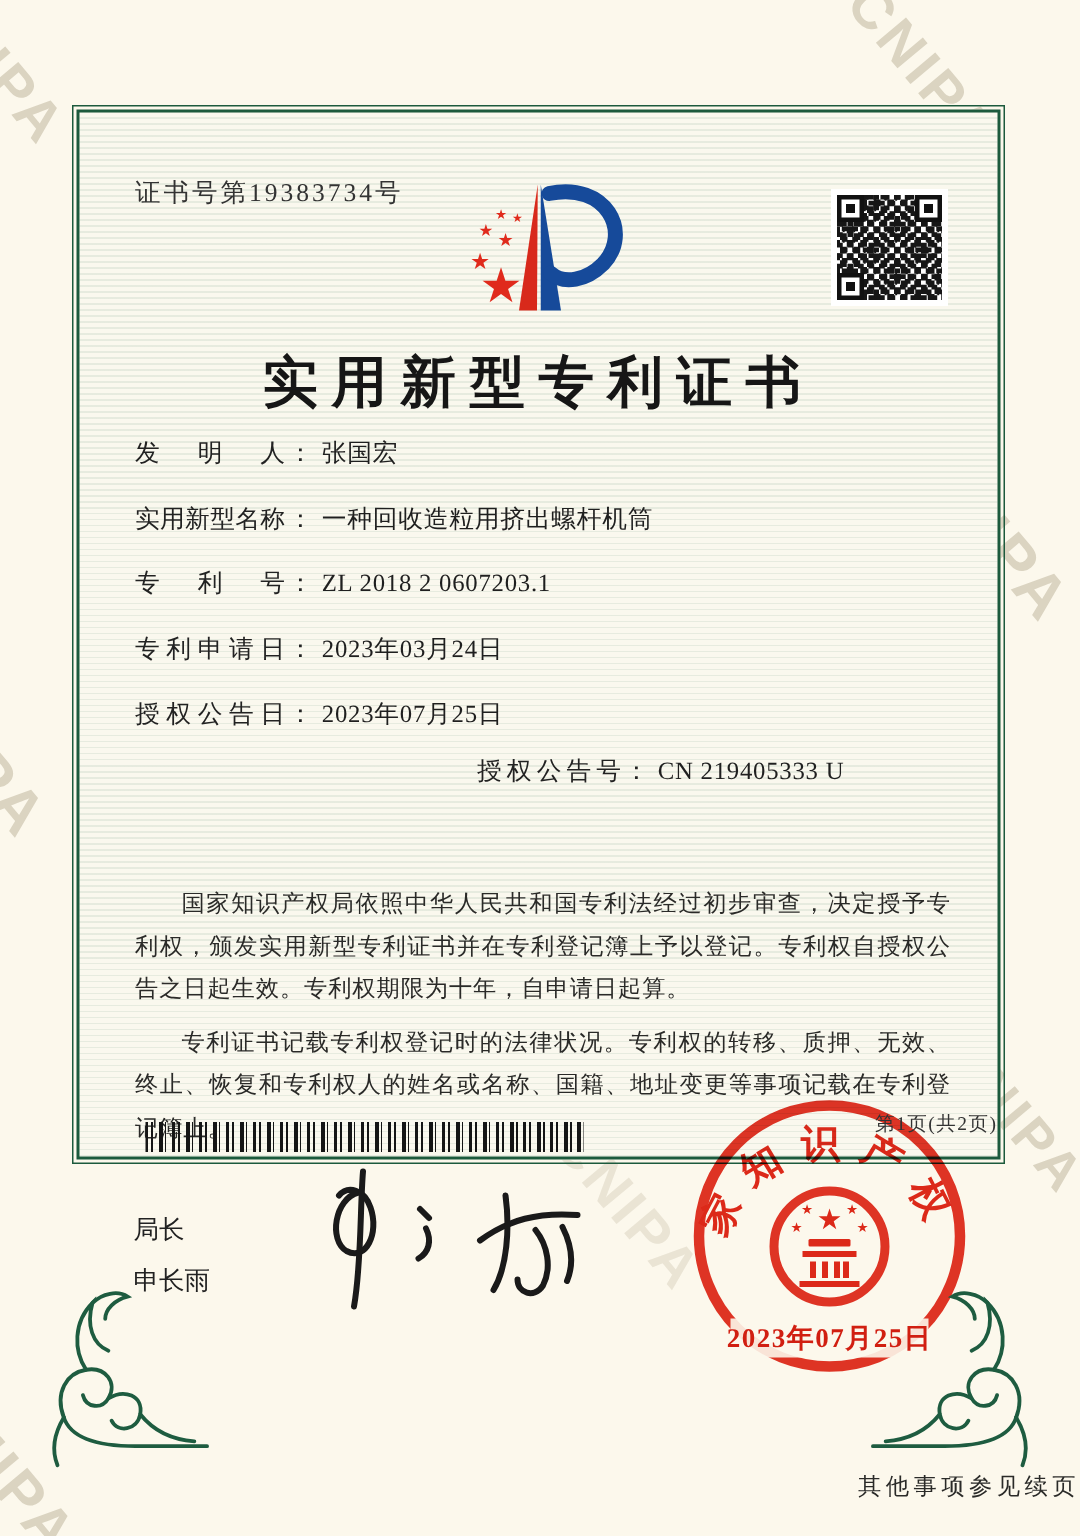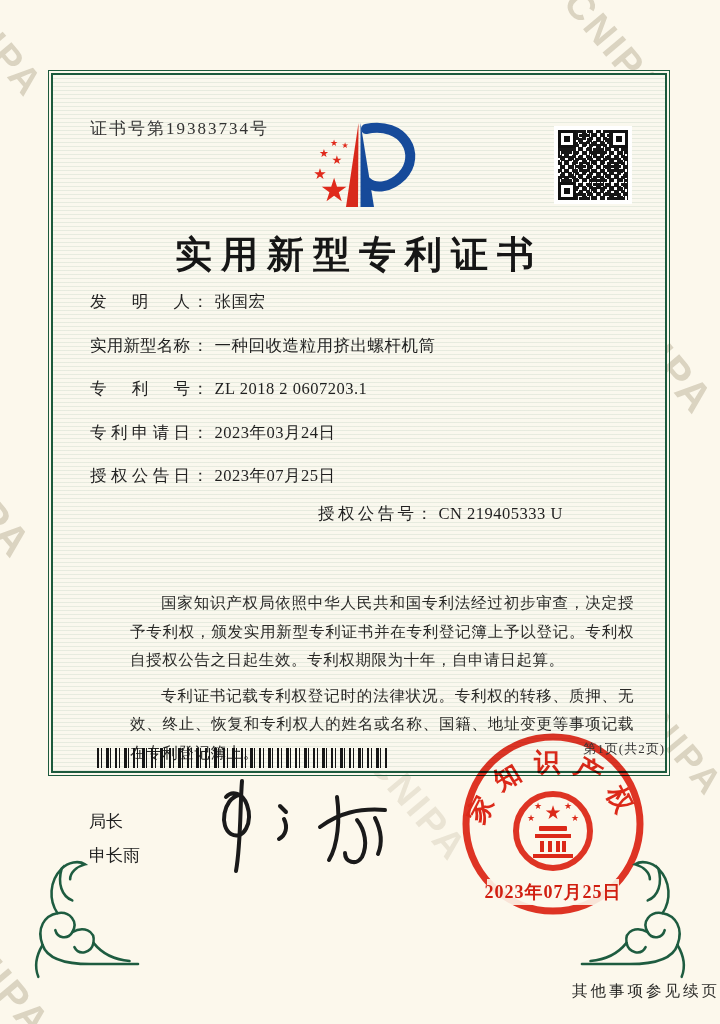--- a/index.html
+++ b/index.html
@@ -61,33 +61,33 @@
     display:inline-block; width:100px; text-align:justify; text-align-last:justify;
     vertical-align:top; color:#222;
   }
   .fcolon { display:inline-block; margin:0 6px 0 2px; }
   .fvalue { color:#1f1f1f; letter-spacing:0.5px; }
   .fpair2 { position:absolute; left:228px; top:0;margin-top:38px; }
   .fpair2 .flabel { width:96px; }
   
   .body-text { position:absolute; left:37px; top:514px; width:544px;
     font-size:15.5px; line-height:28.5px; color:#2a2a28; text-align:justify; }
-  .body-text p { text-indent:2em; margin-bottom:7px; letter-spacing:0.6px;margin-left:40px; }
+  .body-text p { text-indent:2em; margin-bottom:7px; letter-spacing:0.6px; }
   
   .barcode {
     position:absolute; left:44px; top:673px; width:292px; height:20px;
     background:repeating-linear-gradient(90deg,
       #151515 0 2px, transparent 2px 4px,
       #151515 4px 5px, transparent 5px 9px,
       #151515 9px 12px, transparent 12px 13px,
       #151515 13px 14px, transparent 14px 18px);
   }
   
   .signer { position:absolute; left:36px; top:730px;
-    font-family:Liberation Sans, sans-serif;
+    font-family:Liberation Mono, monospace;
     font-size:17px; color:#222; line-height:34px; }
   .signature { position:absolute; left:134px; top:700px; }
   
   .seal { position:absolute; left:407px; top:656px; mix-blend-mode:multiply; }
   
   .page-no { position:absolute; left:0; bottom:13px; width:100%;
     text-align:right; font-size:13px; color:#333; letter-spacing:1px; }
   .continuation { position:absolute; left:0; top:981px; width:100%;
     text-align:right; font-size:15.5px; color:#2a2a28; letter-spacing:3px; }
 </style>

